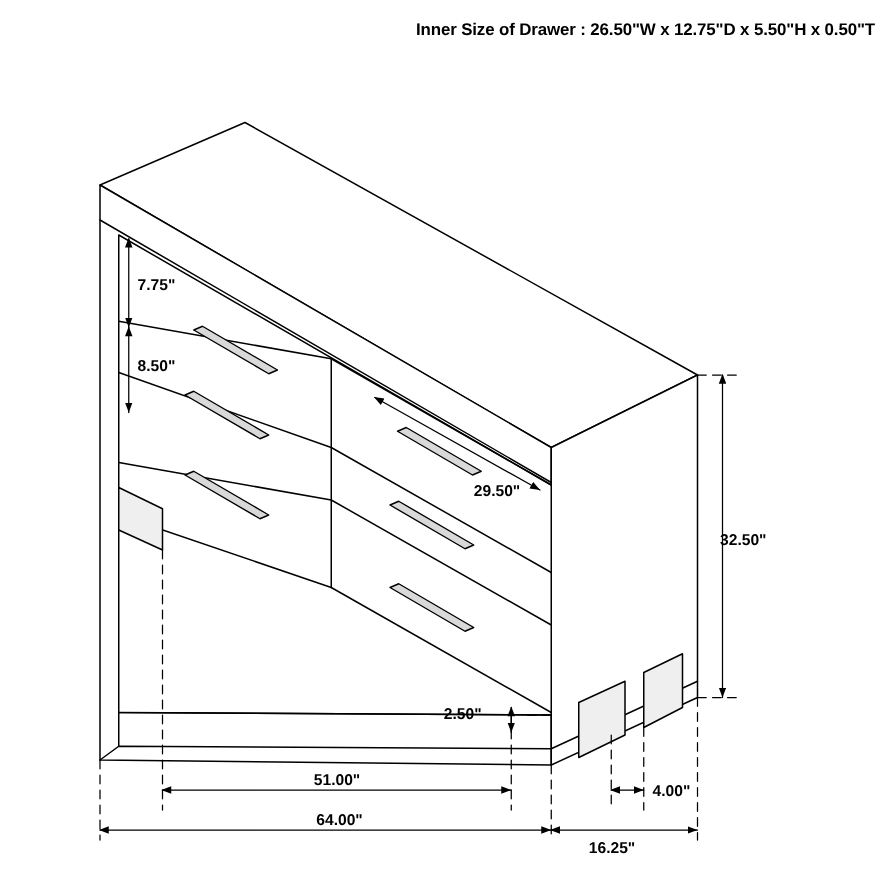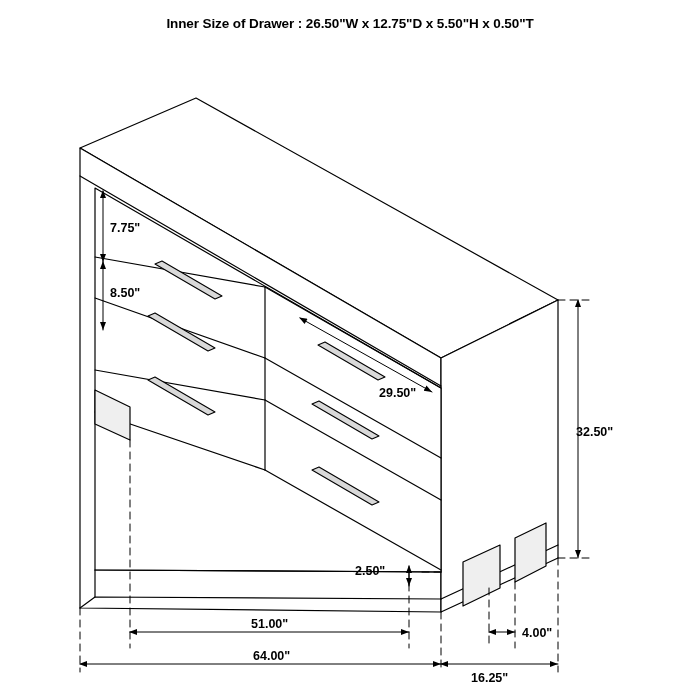--- a/index.html
+++ b/index.html
@@ -17,21 +17,21 @@
   #stage {
     position: relative;
     width: 700px;
     height: 700px;
   }
   .title {
     position: absolute;
     top: 16px;
     left: 0;
     width: 700px;
-    text-align: center;
+    text-align: right;
     font-size: 13.5px;
     font-weight: bold;
     letter-spacing: -0.1px;
   }
   svg.figure {
     position: absolute;
     top: 0;
     left: 0;
     width: 700px;
     height: 700px;

